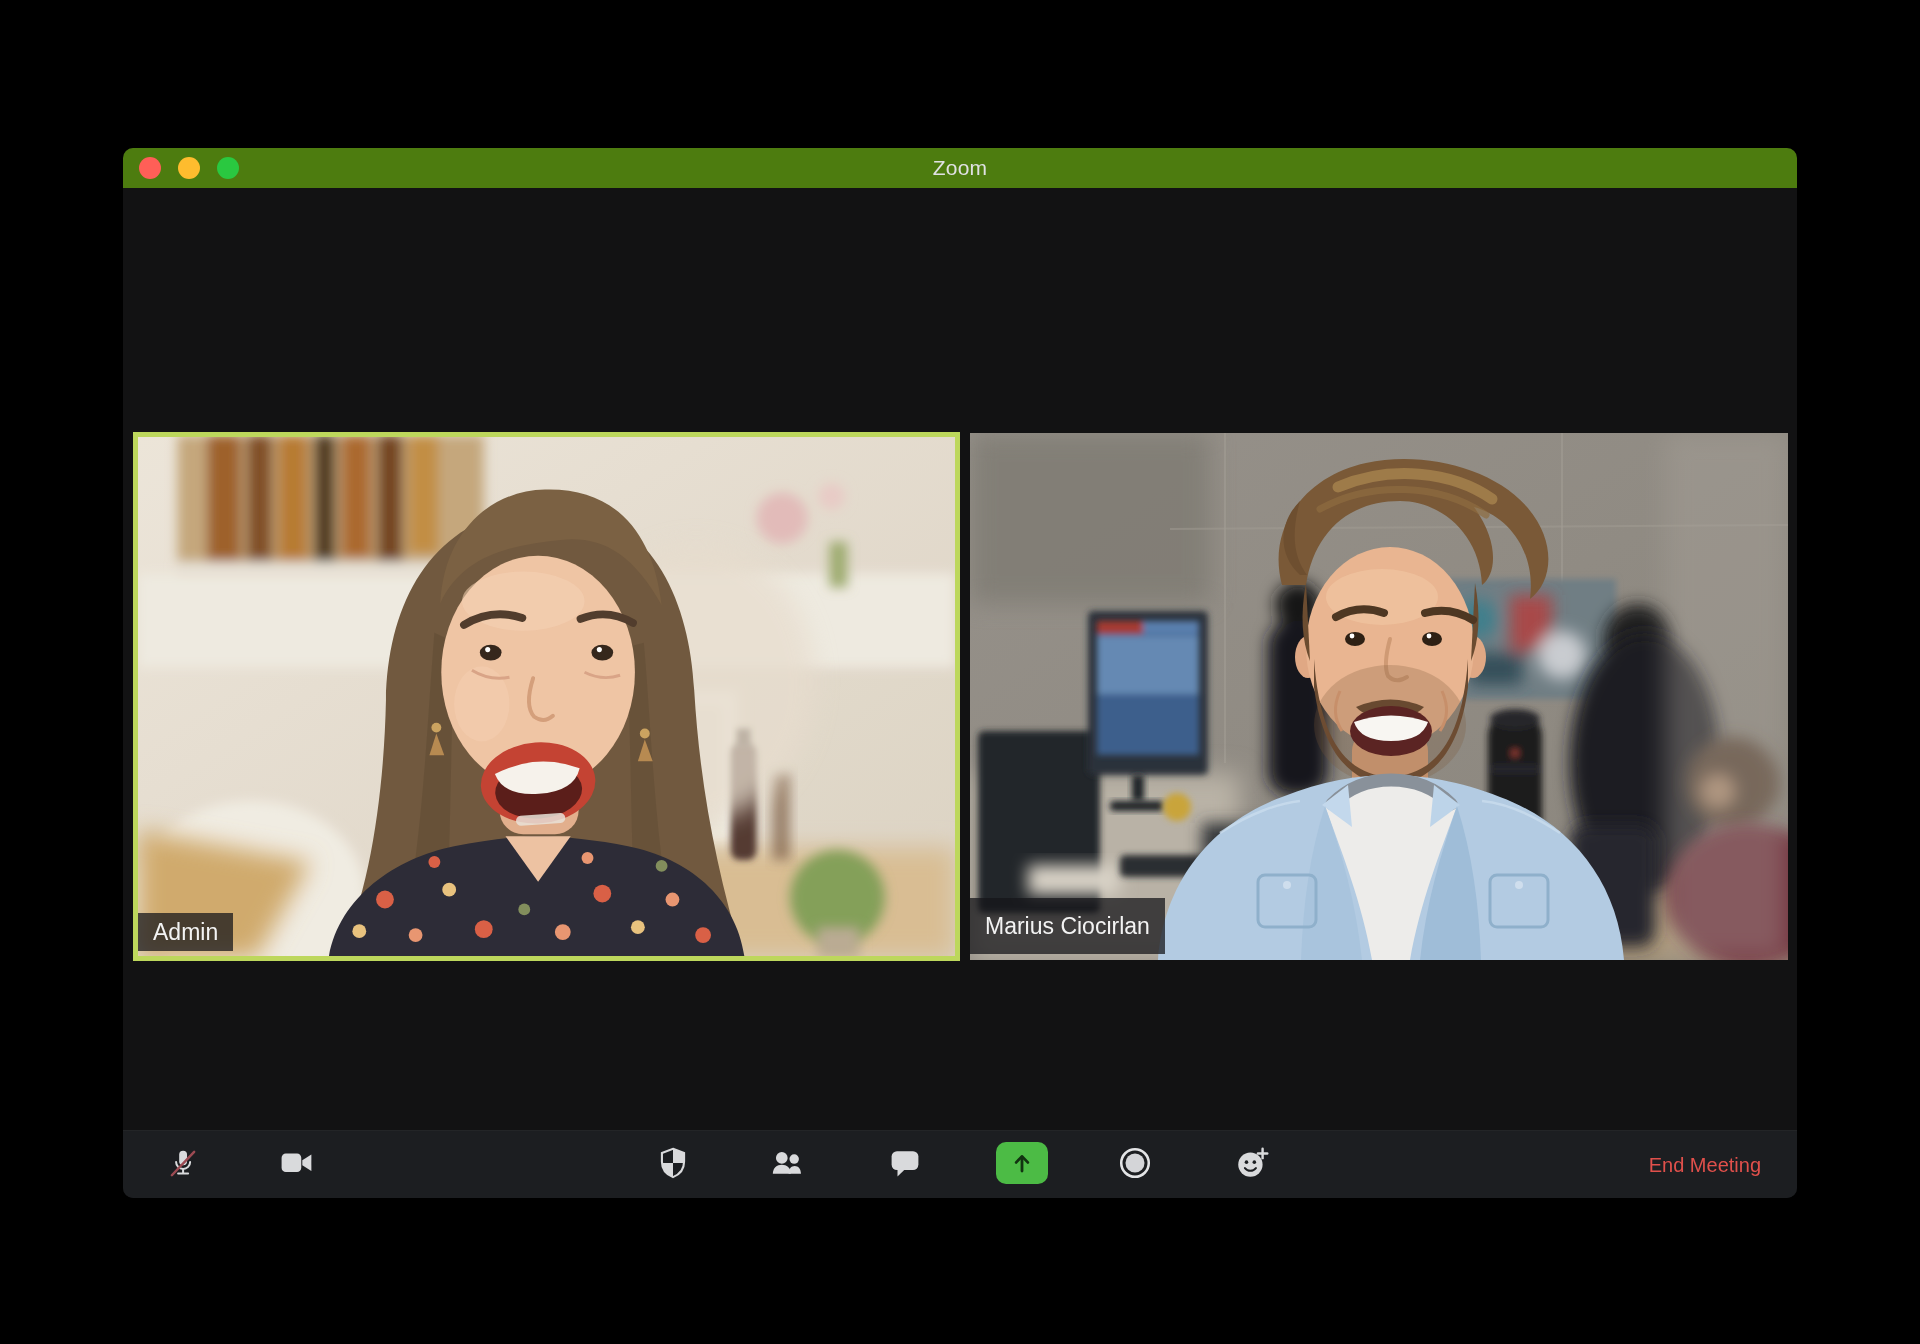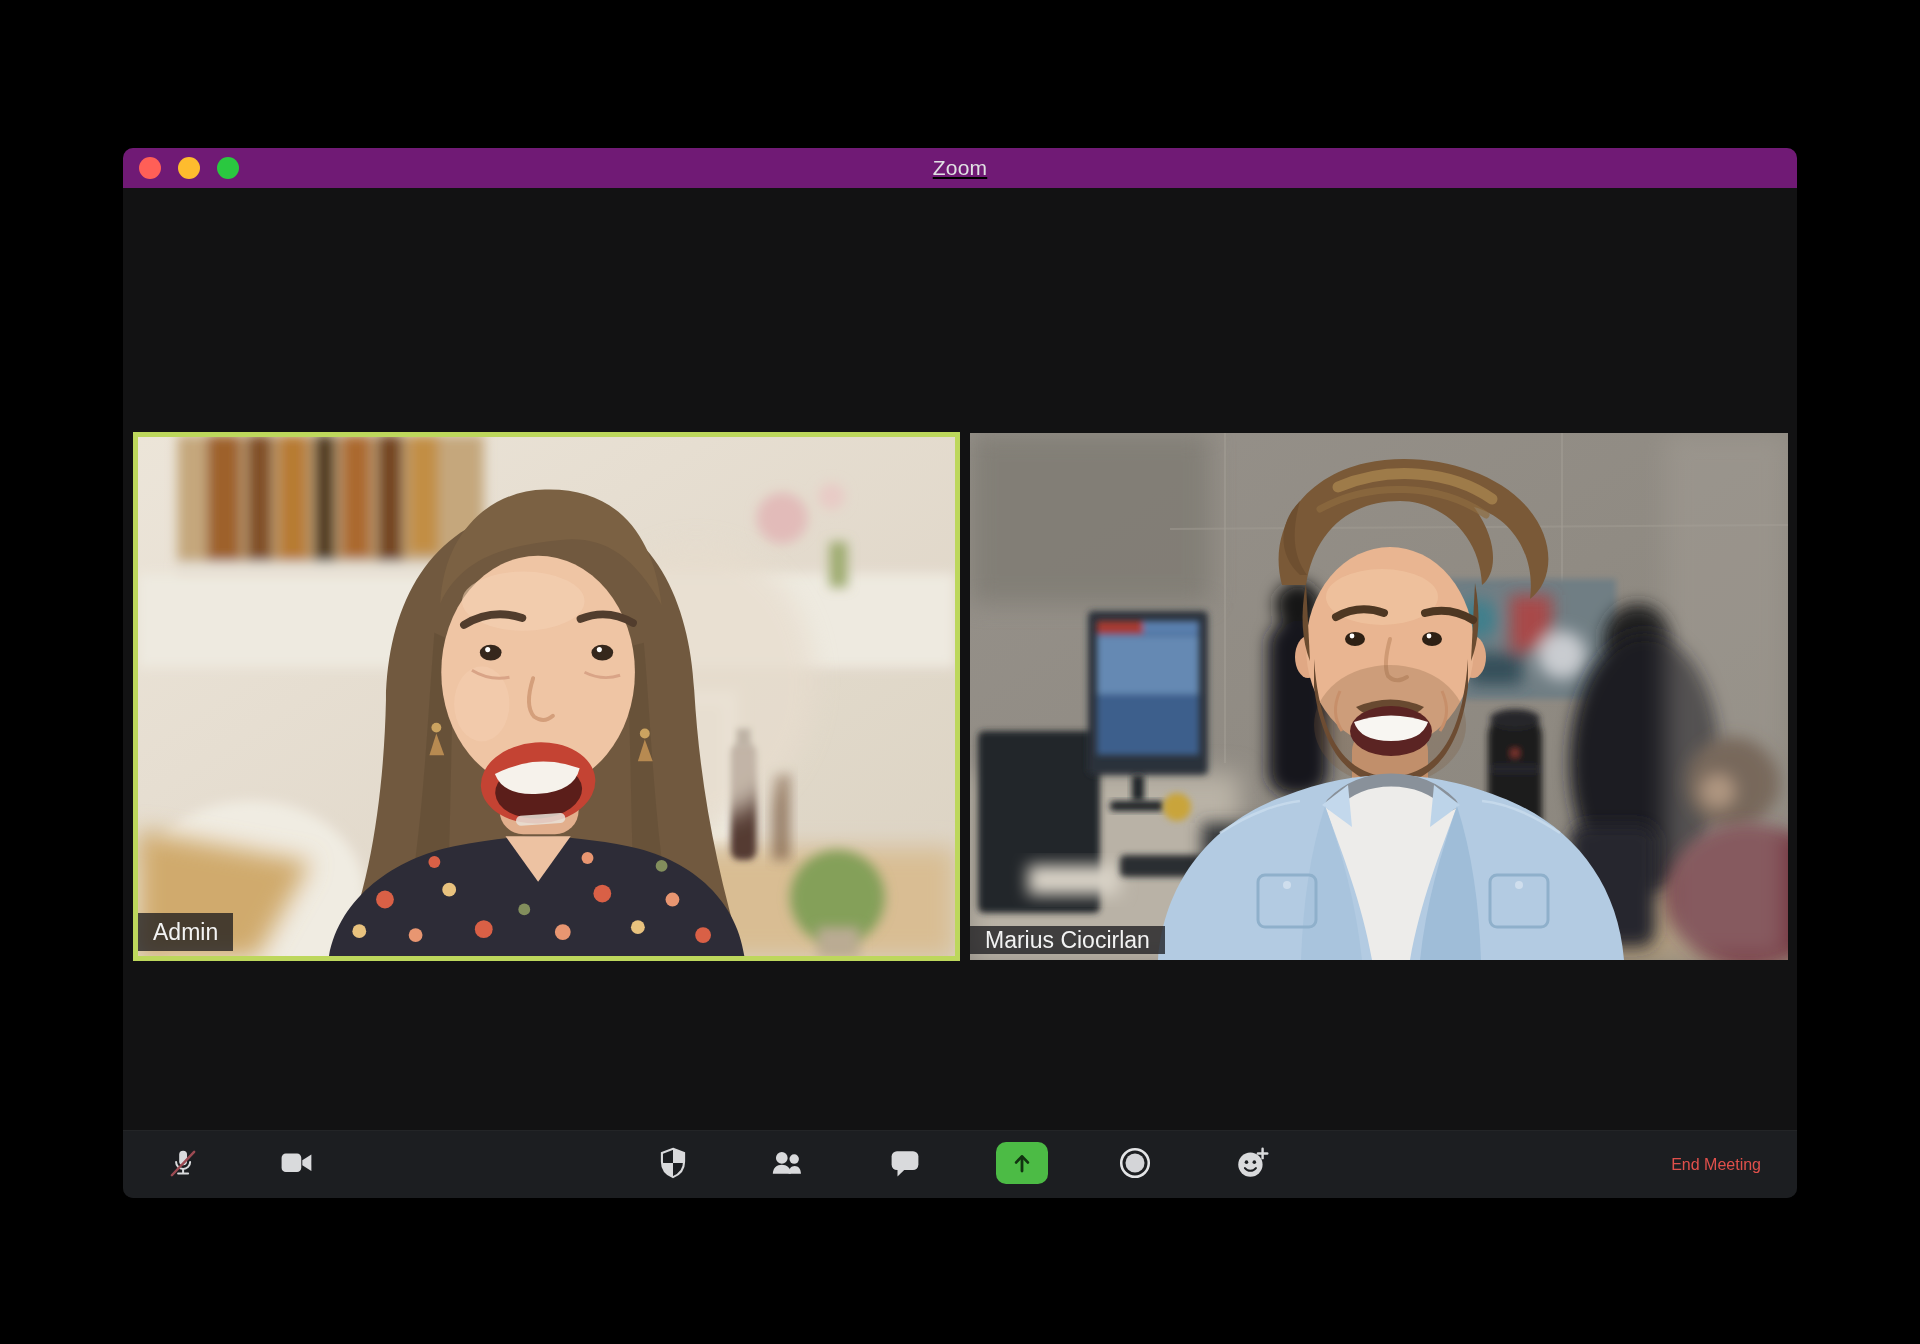--- a/index.html
+++ b/index.html
@@ -7,22 +7,22 @@
     width:1920px;height:1344px;background:#000;position:relative;overflow:hidden;
     font-family:"Liberation Sans","DejaVu Sans",sans-serif;
     -webkit-font-smoothing:antialiased;
   }
   .window{
     position:absolute;left:123px;top:148px;width:1674px;height:1050px;
     background:#121213;border-radius:10px;overflow:hidden;
   }
   
   .titlebar{
-    position:absolute;left:0;top:0;width:100%;height:40px;background:#701a75;
-    display:flex;align-items:center;justify-content:center;text-decoration:underline;
+    position:absolute;left:0;top:0;width:100%;height:40px;background:#4d7c0f;
+    display:flex;align-items:center;justify-content:center;
   }
   .traffic{position:absolute;left:16px;top:9px;display:flex;gap:17px;}
   .light{width:22px;height:22px;border-radius:50%;border:none;padding:0;cursor:default;}
   .light.red{background:#ff5f57;}
   .light.yellow{background:#febc2e;}
   .light.green{background:#2ac840;}
   .title{color:#e0e1e3;font-size:21px;letter-spacing:.2px;}
   
   .stage{position:absolute;left:0;top:40px;width:100%;height:942px;background:#121213;}
   .tile{position:absolute;overflow:hidden;background:#8b5cf6;}
@@ -30,38 +30,38 @@
     left:10px;top:244px;width:827px;height:529px;
     border:5px solid #bdd75c;box-sizing:border-box;
   }
   .tile.marius{left:847px;top:245px;width:818px;height:527px;}
   .tile svg{display:block;width:100%;height:100%;}
   .name-label{
     position:absolute;left:0;bottom:5px;height:38px;
     background:rgba(22,22,25,.74);color:#f3f3f3;font-size:23px;
     display:flex;align-items:center;padding:0 15px;white-space:nowrap;
   }
-  .tile.marius .name-label{bottom:6px;height:28px;margin-top:25px;}
+  .tile.marius .name-label{bottom:6px;height:56px;margin-top:25px;}
   
   .toolbar{
     position:absolute;left:0;top:982px;width:100%;height:68px;background:#1c1e21;
     border-top:1px solid rgba(255,255,255,.03);box-sizing:border-box;
   }
   .tbtn{
     position:absolute;top:8px;width:48px;height:48px;border:none;background:transparent;
     display:flex;align-items:center;justify-content:center;padding:0;cursor:default;
   }
   .tbtn svg{display:block;}
   .share-btn{
     position:absolute;top:11px;width:52px;height:42px;border:none;border-radius:10px;
     background:#4cbb45;display:flex;align-items:center;justify-content:center;padding:0;cursor:default;
   }
   .end-btn{
     position:absolute;right:36px;top:0;height:68px;border:none;background:transparent;
-    color:#e0504b;font-size:16px;font-family:"Liberation Sans","DejaVu Sans",sans-serif;
+    color:#e0504b;font-size:20px;font-family:"Liberation Sans","DejaVu Sans",sans-serif;
     display:flex;align-items:center;padding:0;cursor:default;
   }
 </style>
 </head>
 <body>
 
 <div class="window">
 
   <div class="titlebar">
     <div class="traffic">

